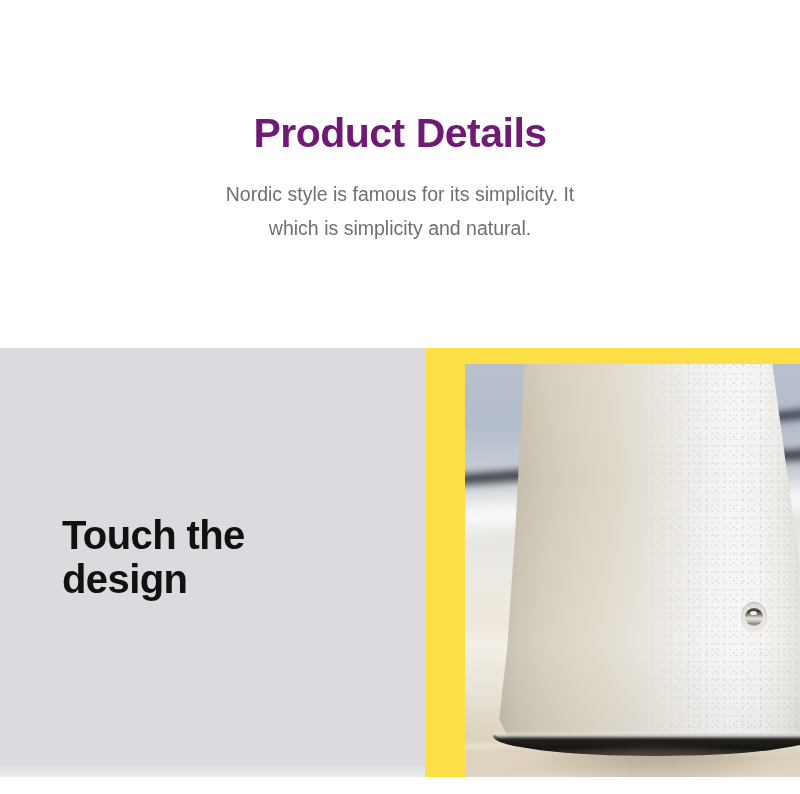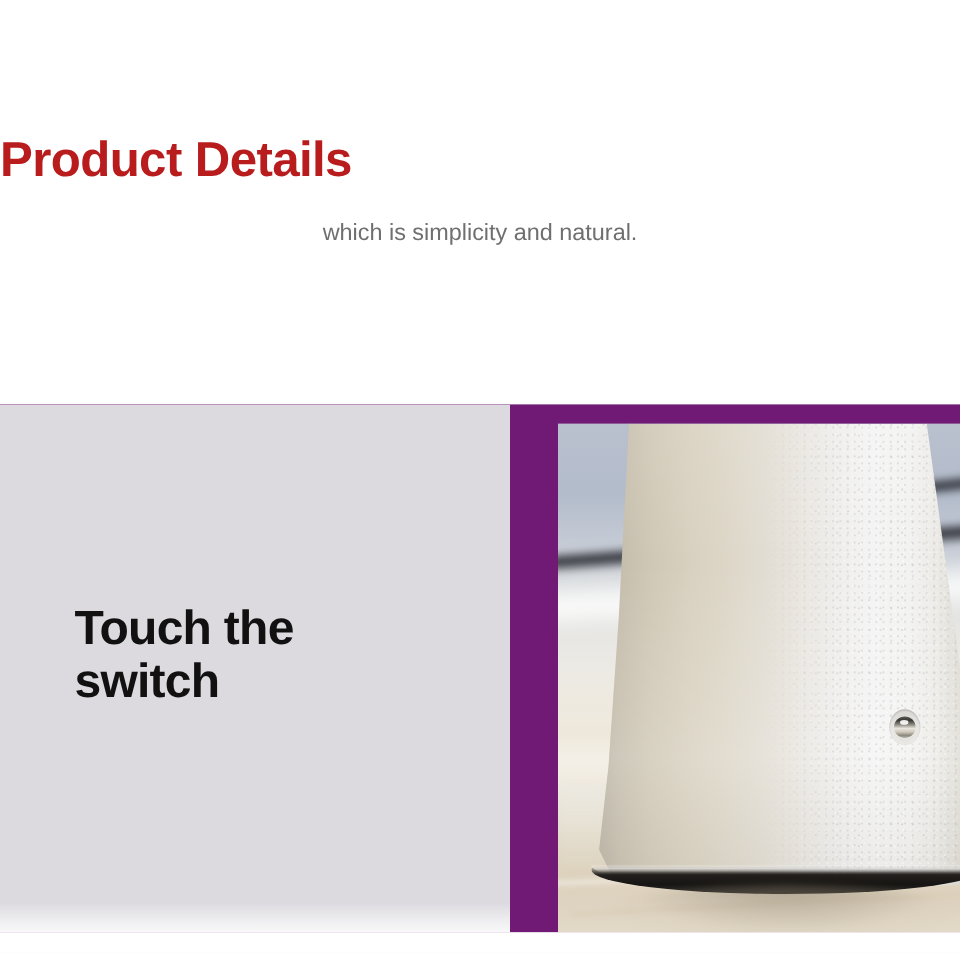--- a/index.html
+++ b/index.html
@@ -32,25 +32,25 @@
     height: 337px;
     background: #ffffff;
     box-sizing: border-box;
   }
 
   .intro-title {
     position: absolute;
     left: 0;
     top: 84px;
     width: 800px;
-    text-align: left;
+    text-align: center;
     font-size: 41px;
     font-weight: 700;
     letter-spacing: -0.5px;
-    color: #b91c1c;
+    color: #701a75;
     line-height: 1.1;
     font-family: "Liberation Sans", sans-serif;
   }
 
   .intro-body {
     position: absolute;
     left: 168px;
     top: 157px;
     width: 464px;
     text-align: center;
@@ -59,25 +59,25 @@
     line-height: 34px;
     color: #6f6f6f;
     font-family: "Liberation Sans", sans-serif;
   }
   .intro-body .line { display: block; white-space: nowrap; }
 
   
   .feature-section {
     position: absolute;
     left: 0;
-    top: 337px;
+    top: 348px;
     width: 800px;
     height: 440px;
     overflow: hidden;
-    background: #701a75;
+    background: #fde047;
   }
 
   
   .gray-panel {
     position: absolute;
     left: 0;
     top: 0;
     width: 425px;
     height: 440px;
     background: #dcdade;
@@ -353,31 +353,32 @@
 </head>
 <body>
 
 <div id="page">
 
   <section class="intro-section">
 
     <h1 class="intro-title">Product Details</h1>
 
     <p class="intro-body">
+      <span class="line">Nordic style is famous for its simplicity. It</span>
       <span class="line">which is simplicity and natural.</span>
     </p>
 
   </section>
 
   <section class="feature-section">
 
     <div class="gray-panel">
       <h2 class="feature-caption">
         <span class="line">Touch the</span>
-        <span class="line">switch</span>
+        <span class="line">design</span>
       </h2>
       <div class="gray-fade"></div>
     </div>
 
     <figure class="photo">
 
       <div class="bg-band-1"></div>
       <div class="bg-band-2"></div>
       <div class="bg-sheen"></div>
       <div class="bg-floor-glow"></div>

